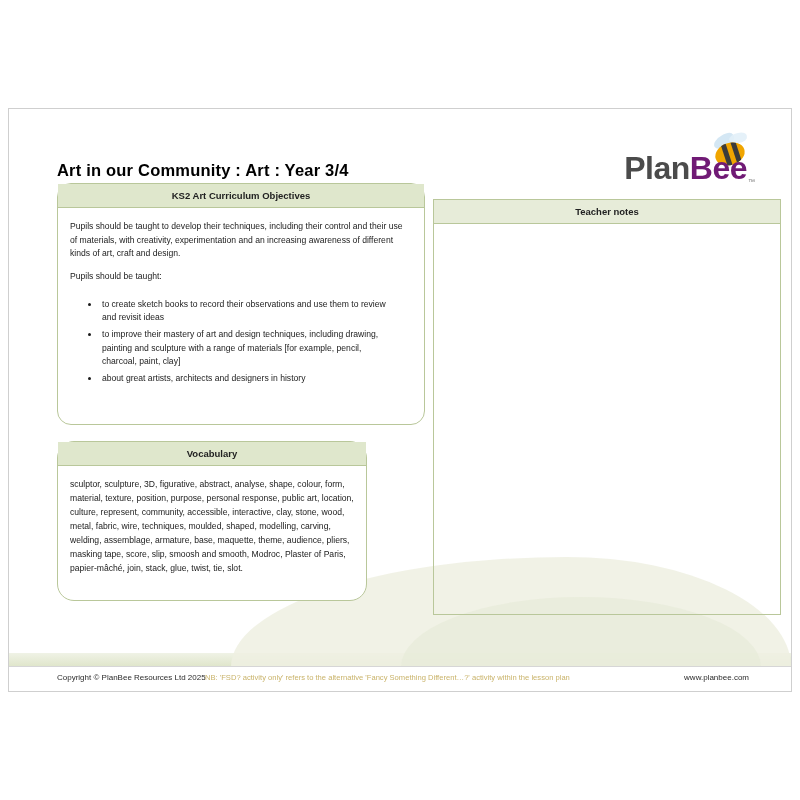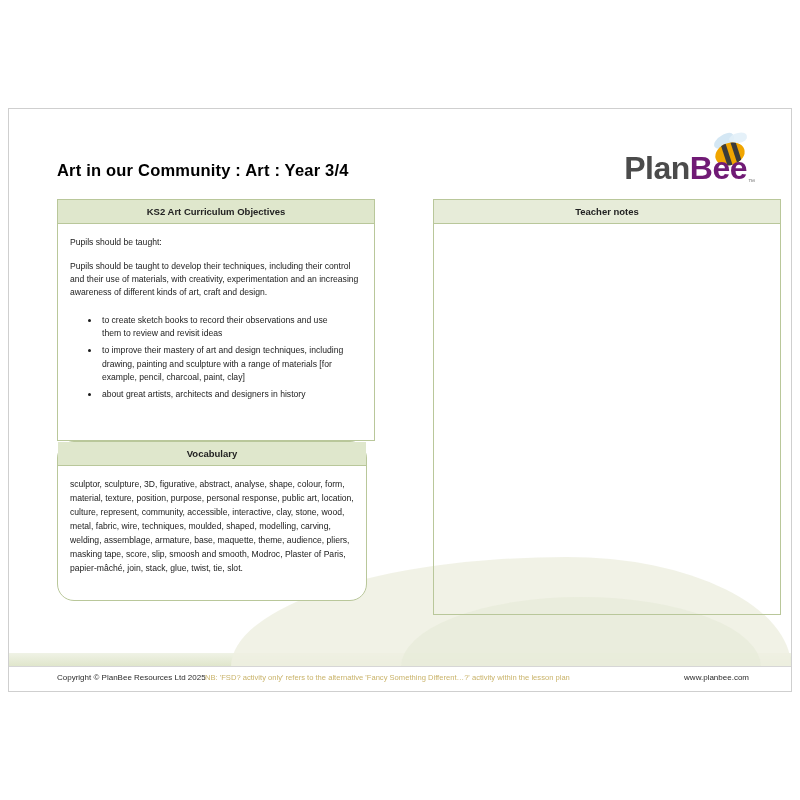--- a/index.html
+++ b/index.html
@@ -169,21 +169,21 @@
   .panel-body p { margin: 0 0 10px 0; }
   .panel-body ul {
     margin: 14px;
     padding-left: 16px;
   }
   .panel-body li {
     margin: 0 0 4px 0;
     padding-left: 2px;
   }
 
-  #panel-objectives { left: 48px;  top: 90px;  width: 318px; height: 242px; }
+  #panel-objectives { left: 48px;  top: 74px;  width: 368px; height: 242px; border-radius: 14px; }
   #panel-vocabulary { left: 48px;  top: 332px; width: 310px; height: 160px; border-radius: 17px; }
   #panel-teacher    { left: 424px; top: 90px;  width: 348px; height: 416px; background: transparent; }
   #panel-teacher .panel-head { background: #e7ecd9; }
   #panel-teacher .notes-area {
     height: calc(100% - 25px);
     background: transparent;
   }
 
   .vocab-text {
     font-size: 8.6px;
@@ -240,22 +240,22 @@
       <span class="wing"></span>
       <span class="wing2"></span>
       <span class="beebody"></span>
       <span class="wordmark"><span>Plan</span><span class="bee">Bee</span></span>
       <span class="tm">™</span>
     </div>
 
     <div class="panel" id="panel-objectives">
       <div class="panel-head">KS2 Art Curriculum Objectives</div>
       <div class="panel-body">
+        <p>Pupils should be taught to develop their techniques, including their control and their use of materials, with creativity, experimentation and an increasing awareness of different kinds of art, craft and design.</p>
         <p>Pupils should be taught:</p>
-        <p>Pupils should be taught to develop their techniques, including their control and their use of materials, with creativity, experimentation and an increasing awareness of different kinds of art, craft and design.</p>
         <ul>
           <li>to create sketch books to record their observations and use them to review and revisit ideas</li>
           <li>to improve their mastery of art and design techniques, including drawing, painting and sculpture with a range of materials [for example, pencil, charcoal, paint, clay]</li>
           <li>about great artists, architects and designers in history</li>
         </ul>
       </div>
     </div>
 
     <div class="panel" id="panel-vocabulary">
       <div class="panel-head">Vocabulary</div>

